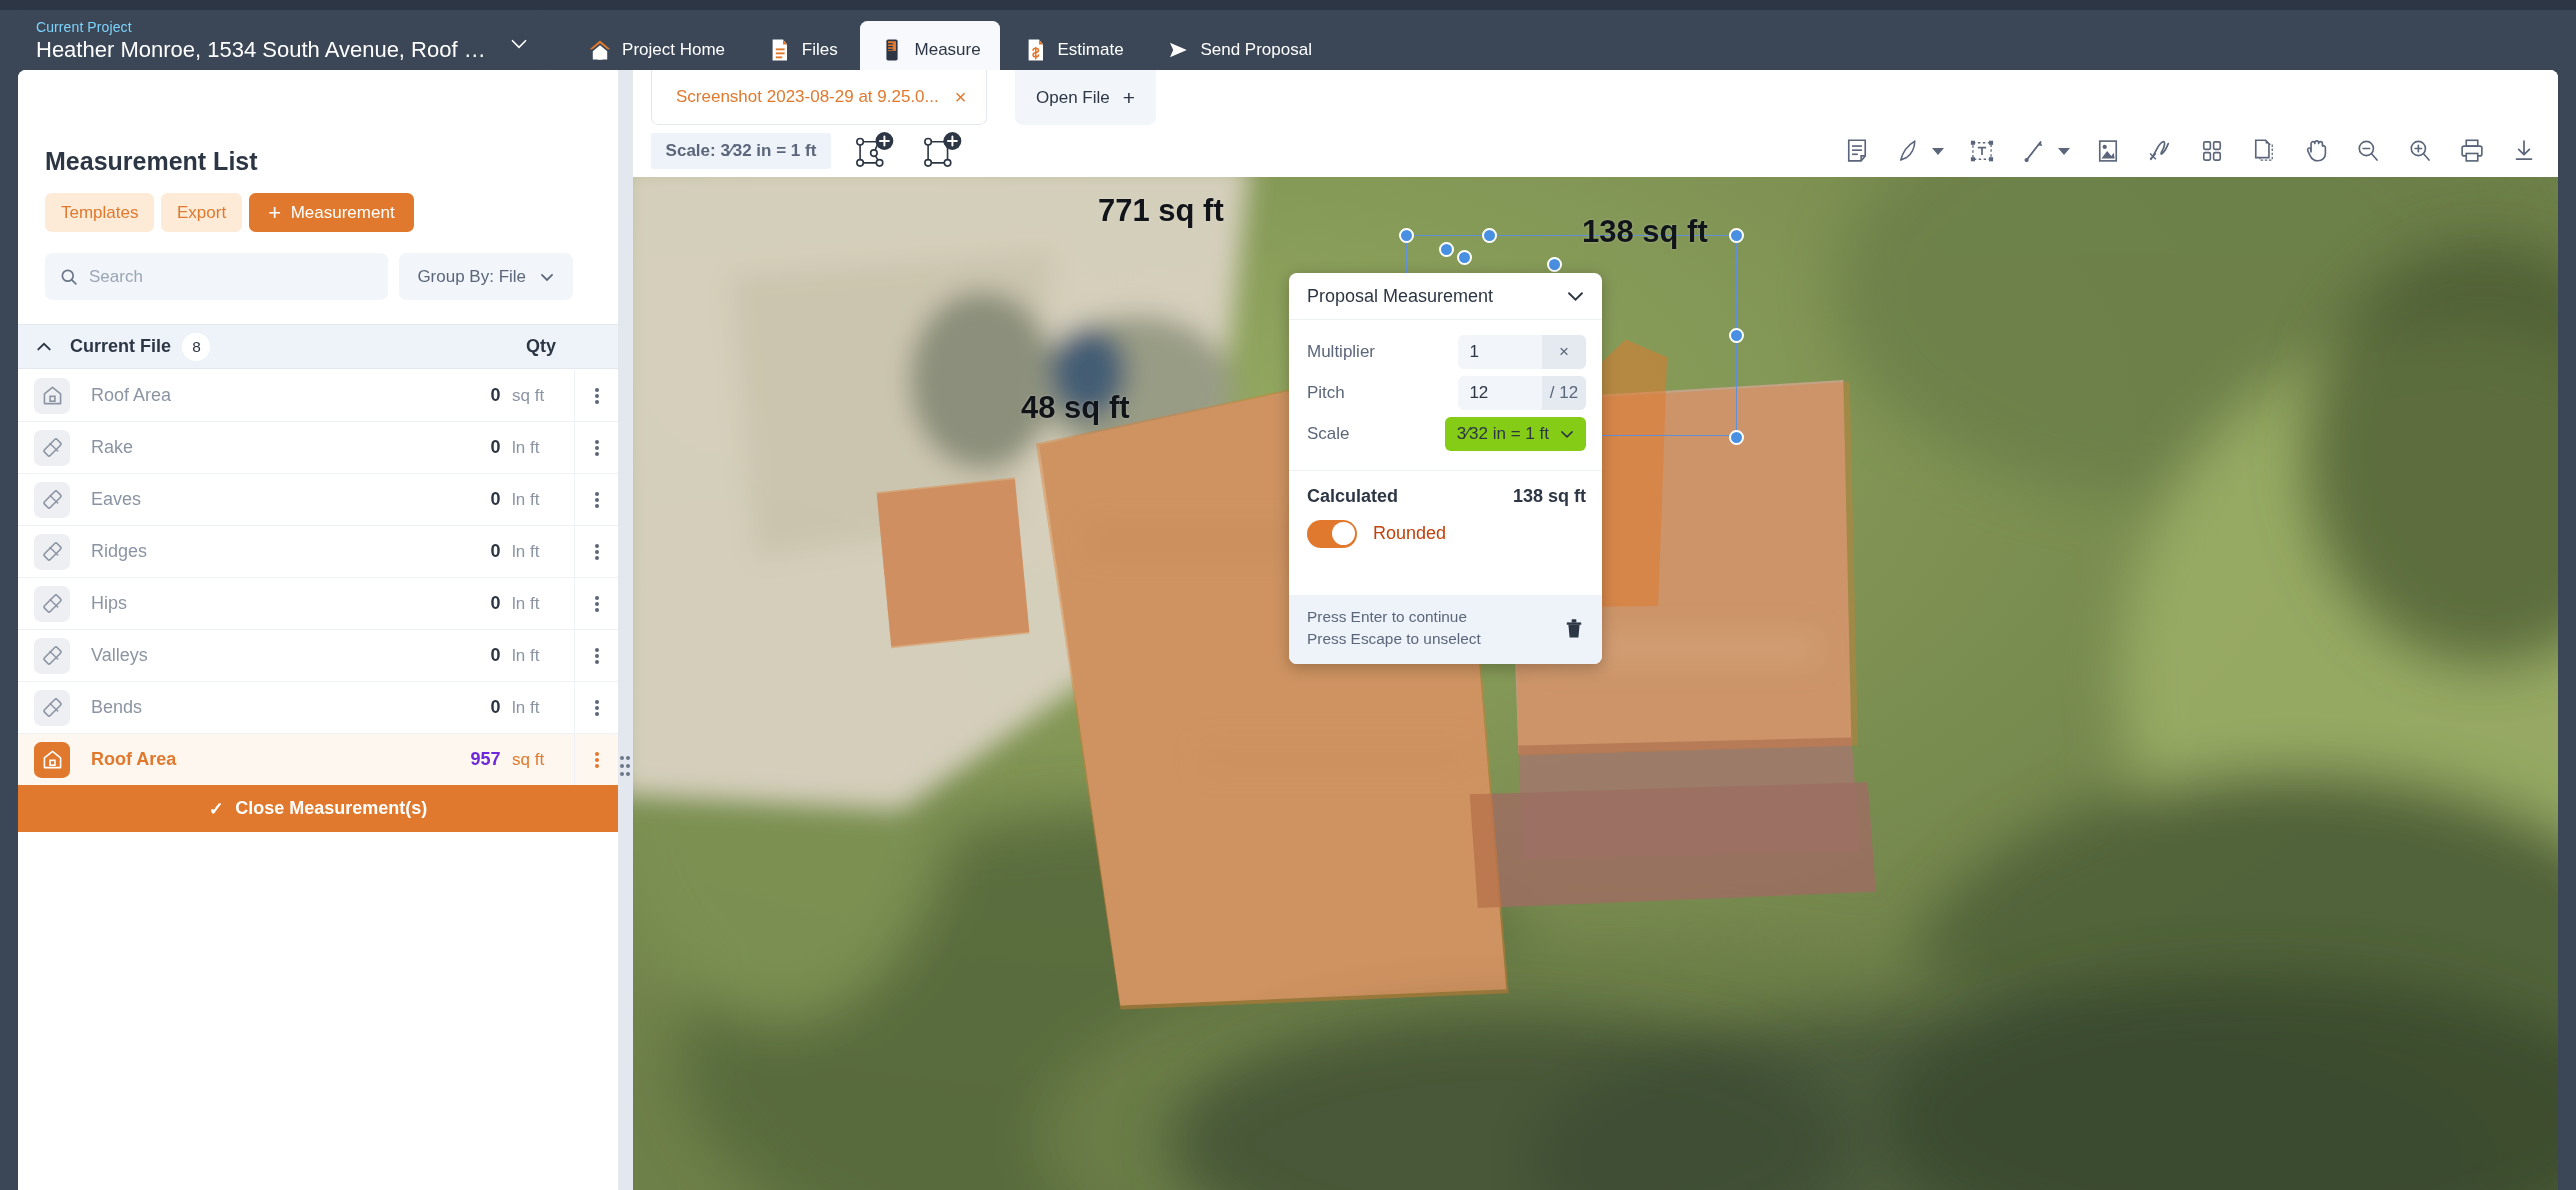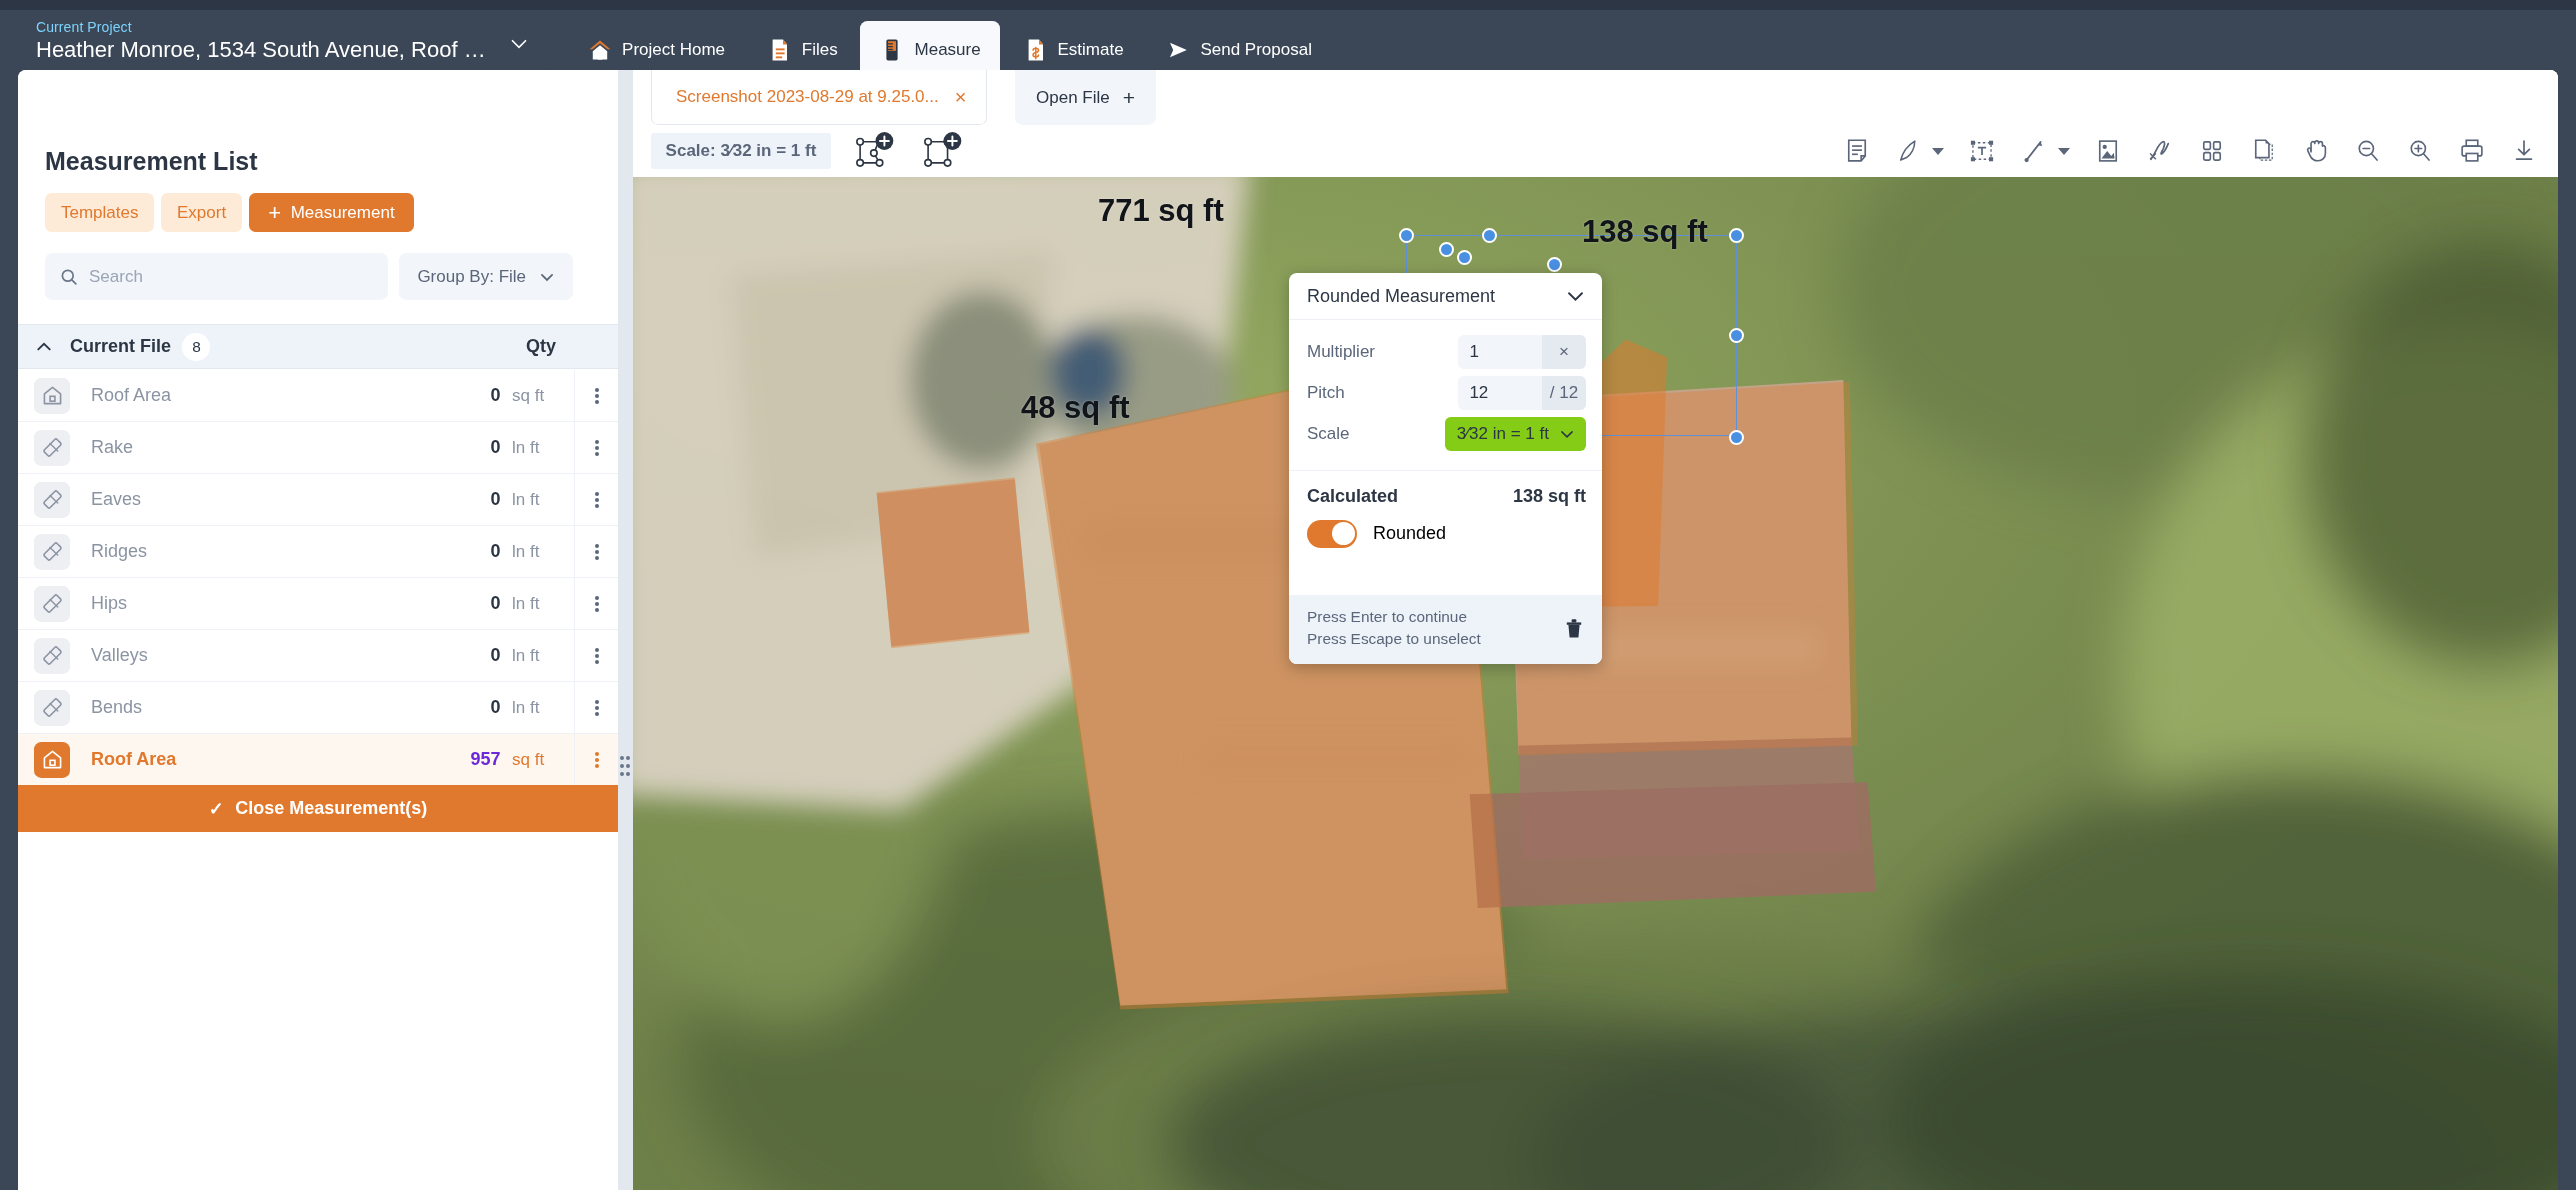--- a/index.html
+++ b/index.html
@@ -248,21 +248,21 @@
   .calc-row .v { font-size: 18px; font-weight: bold; color: #2c3644; }
   .toggle-row { display: flex; align-items: center; gap: 16px; padding: 4.9px 18px 16px 18px; }
   .toggle {
     width: 50px; height: 28px; border-radius: 14px; background: #e0792e;
     position: relative; cursor: pointer; flex: 0 0 auto;
   }
   .toggle .knob {
     position: absolute; right: 2.4px; top: 2.4px; width: 23px; height: 23px;
     border-radius: 50%; background: #ffffff;
   }
-  .toggle-row .lbl { font-size: 18px; color: #000000; }
+  .toggle-row .lbl { font-size: 18px; color: #c2410c; }
   .panel-foot {
     background: #eef3f9; padding: 11.4px 16px 13px 18px;
     display: flex; align-items: center; justify-content: space-between; margin-top: 31px;
   }
   .hintlines { font-size: 15.4px; color: #5b667a; line-height: 1.45; }
   .trash { cursor: pointer; }
 </style>
 </head>
 <body>
 
@@ -767,21 +767,21 @@
         <div class="sq-label" style="left:388px; top:213px;">48 sq ft</div>
 
         <svg class="pin" style="left:747px; top:325px;" width="94" height="122" viewBox="0 0 116 150">
           <path d="M58 148 C58 148 8 80 8 52 a50 50 0 1 1 100 0 C108 80 58 148 58 148 Z" fill="#ec6332"></path>
           <circle cx="58" cy="52" r="27" fill="#c9542a"></circle>
         </svg>
       </div>
 
       <div class="panel">
         <div class="panel-head">
-          <span class="t">Rounded Measurement</span>
+          <span class="t">Proposal Measurement</span>
           <svg width="21" height="21" viewBox="0 0 26 26">
               <path d="M5 9 L13 17 L21 9" stroke="#2c3644" stroke-width="2.4" fill="none" stroke-linecap="round"></path>
             </svg>
         </div>
 
         <div class="panel-body">
           <div class="prow">
             <span class="k">Multiplier</span>
             <div class="field">
               <input value="1" style="">

